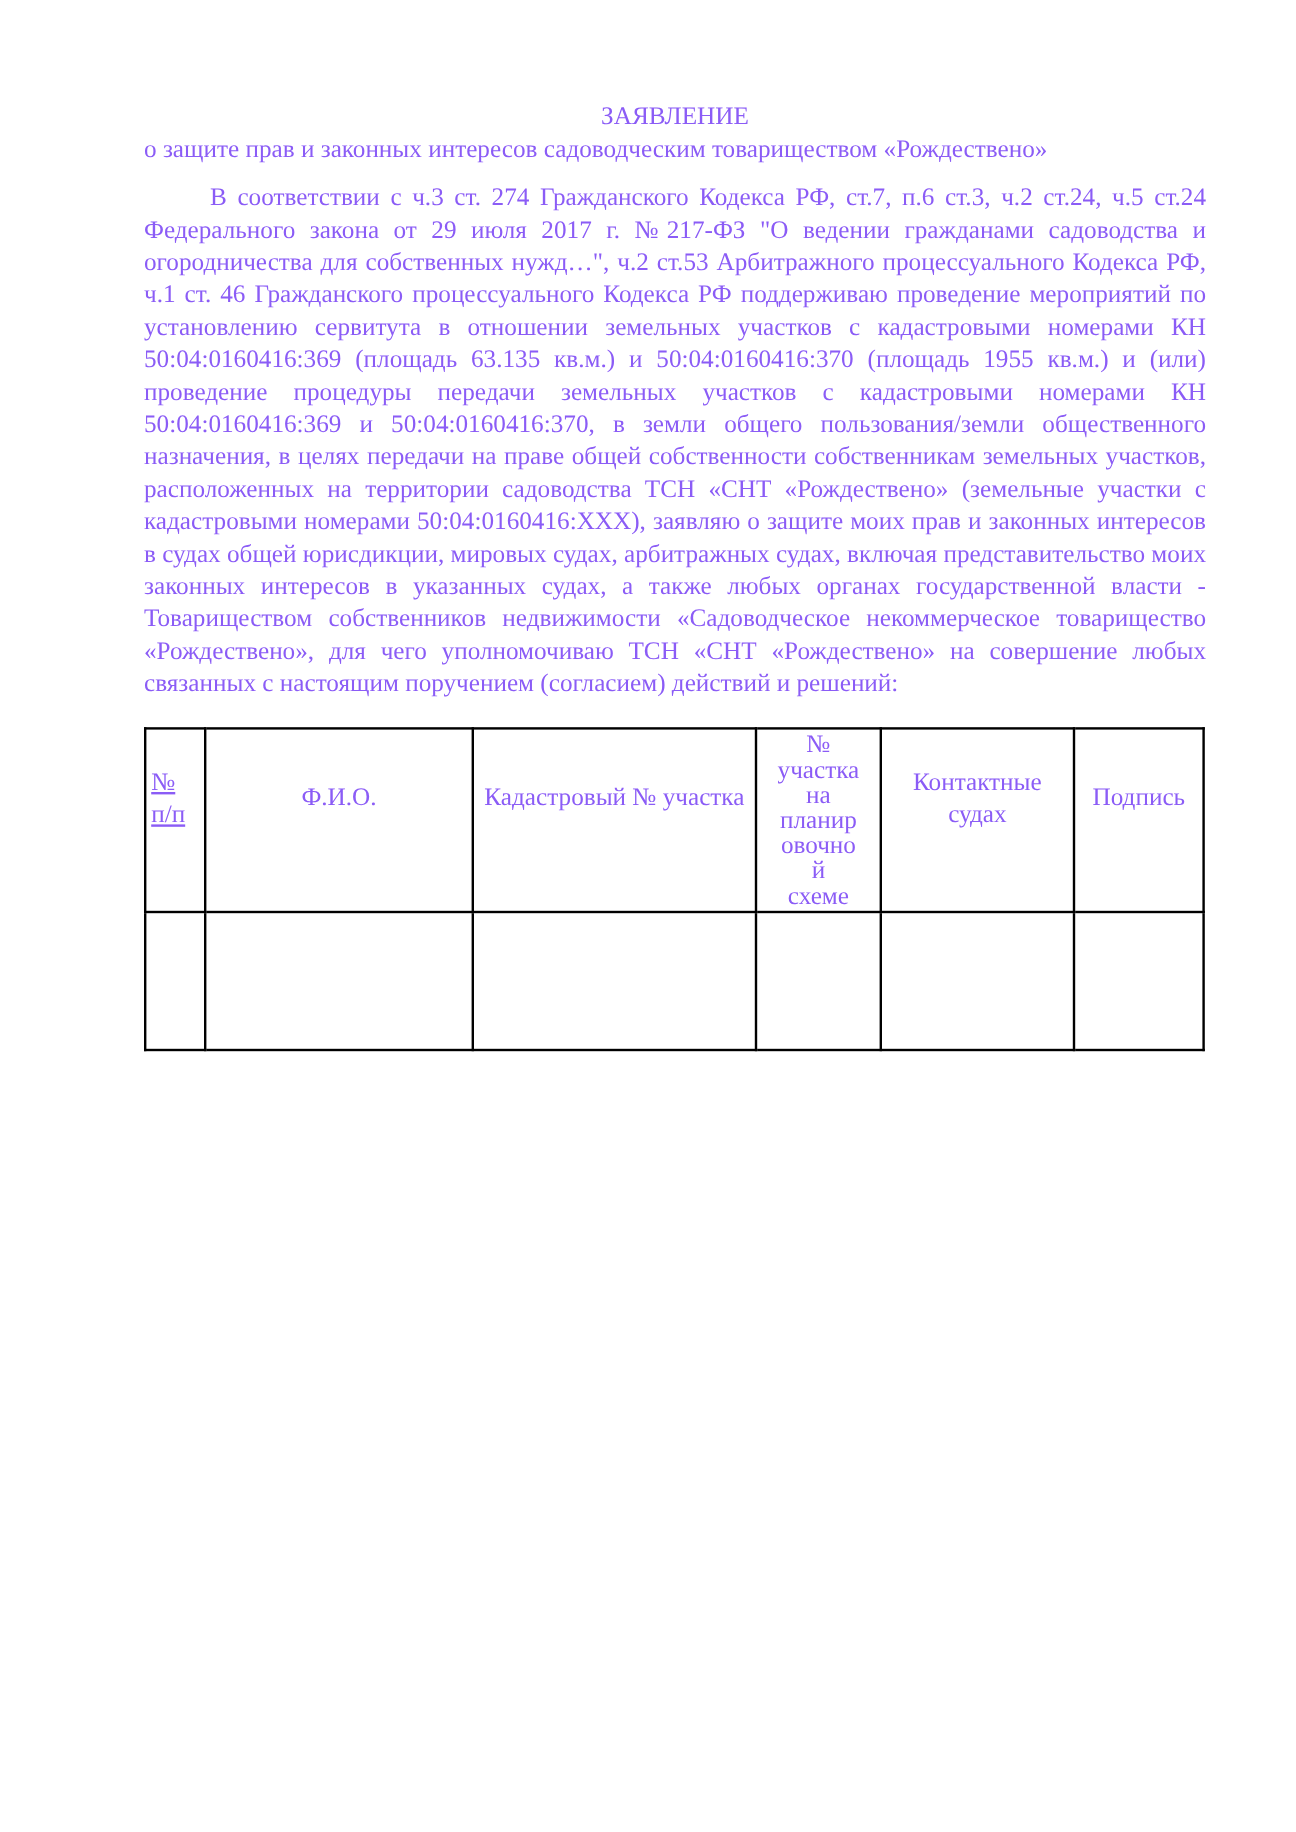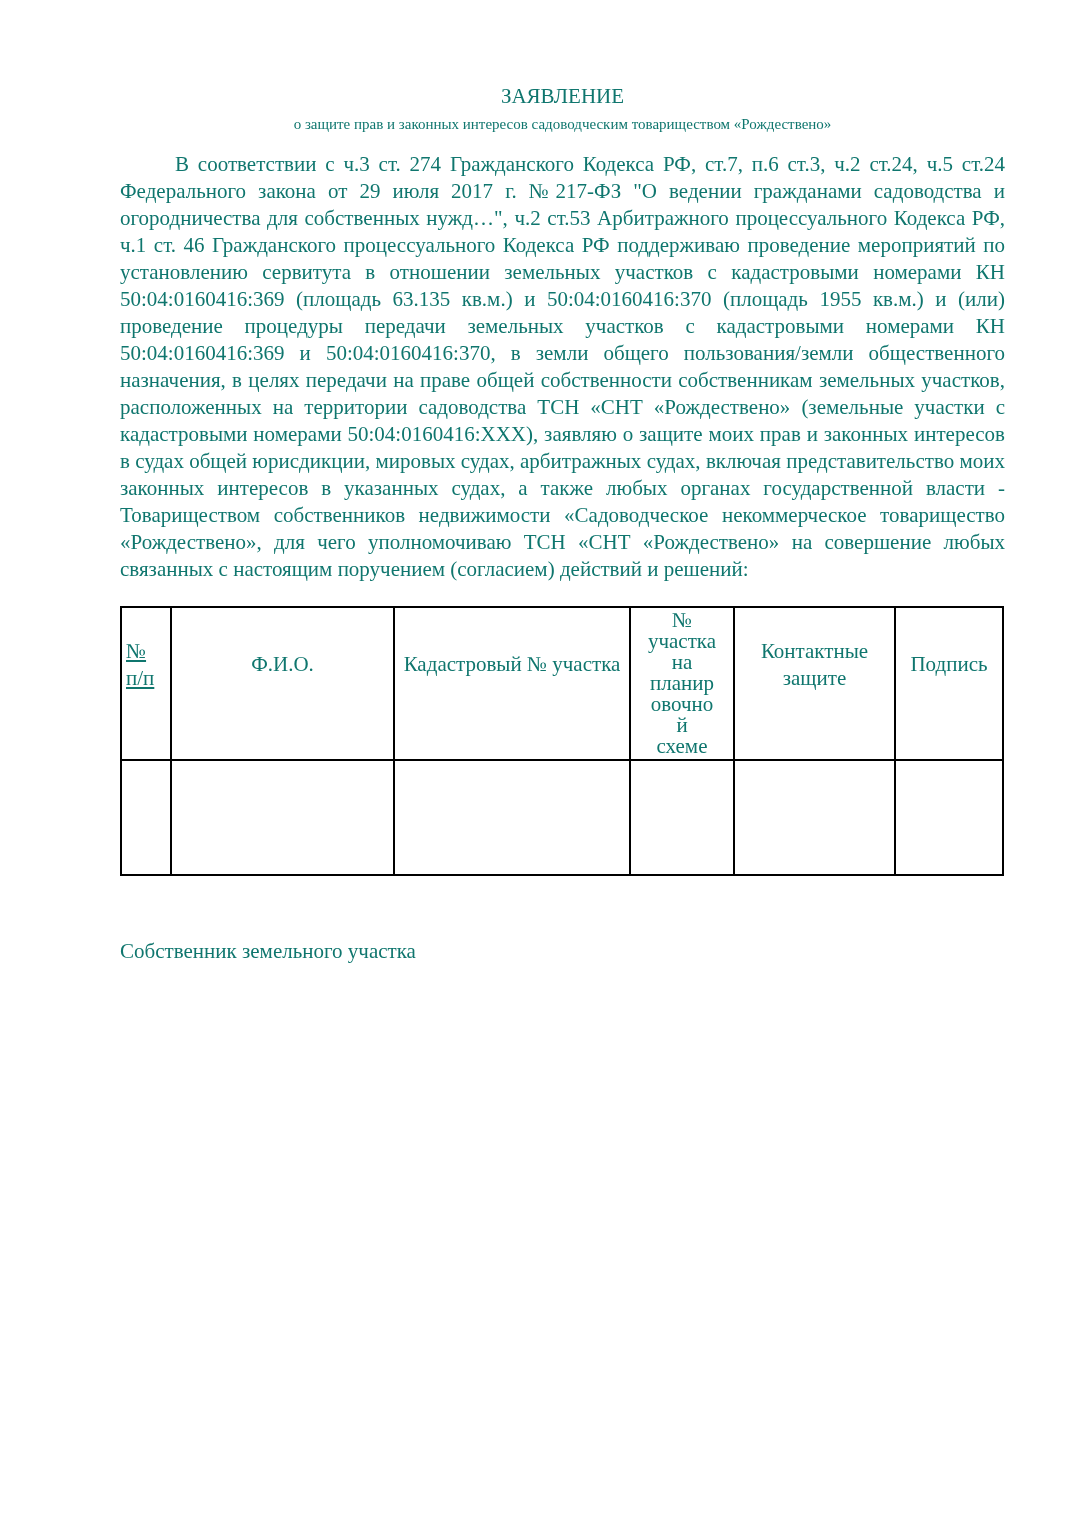--- a/index.html
+++ b/index.html
@@ -1,36 +1,35 @@
 <!DOCTYPE html>
 <html><head>
 <meta charset="utf-8">
 <style>
   * { box-sizing: border-box; }
   html, body { margin: 0; padding: 0; background: #ffffff; }
   .page {
     width: 1080px;
     height: 1527px;
     background: #ffffff;
-    color: #0f766e;
+    color: #8b5cf6;
     font-family: "Liberation Serif", serif;
     padding: 82px 75px 0 120px;
     overflow: hidden;
   }
   .doc-title {
     margin: 0;
     font-size: 21px;
     line-height: 28px;
     font-weight: normal;
     text-align: center;
   }
   .doc-subtitle {
-    font-size: 15px;
+    font-size: 21px;
     line-height: 28px;
-    text-align: center;
   }
   .statement {
     margin: 13px 0 0 0;
     font-size: 21px;
     line-height: 27px;
     text-align: justify;
     text-indent: 55px;
   }
   table.form-table {
     border-collapse: collapse;
@@ -97,33 +96,32 @@
         <th class="col-num">№ п/п</th>
         <th>Ф.И.О.</th>
         <th>Кадастровый № участка</th>
         <th class="col-plan">№
 участка
 на
 планир
 овочно
 й
 схеме</th>
-        <th>Контактные защите</th>
+        <th>Контактные судах</th>
         <th>Подпись</th>
       </tr>
     </thead>
     <tbody>
       <tr>
         <td></td>
         <td></td>
         <td></td>
         <td></td>
         <td></td>
         <td></td>
       </tr>
     </tbody>
   </table>
 
   <div class="signature-row">
-    <span class="signature-label">Собственник земельного участка</span>
   </div>
 
 </div>
 
 </body></html>

